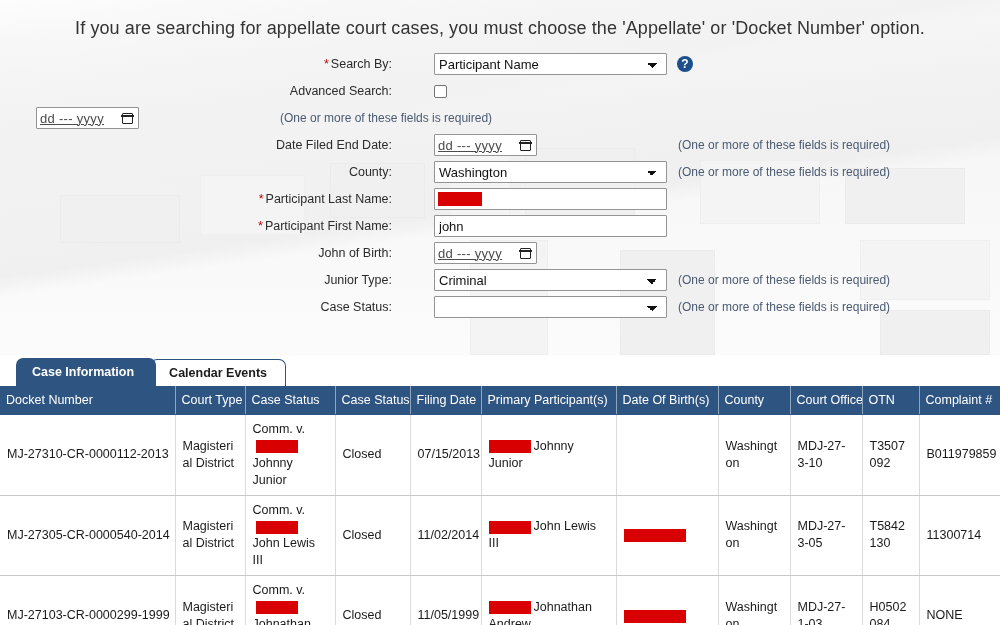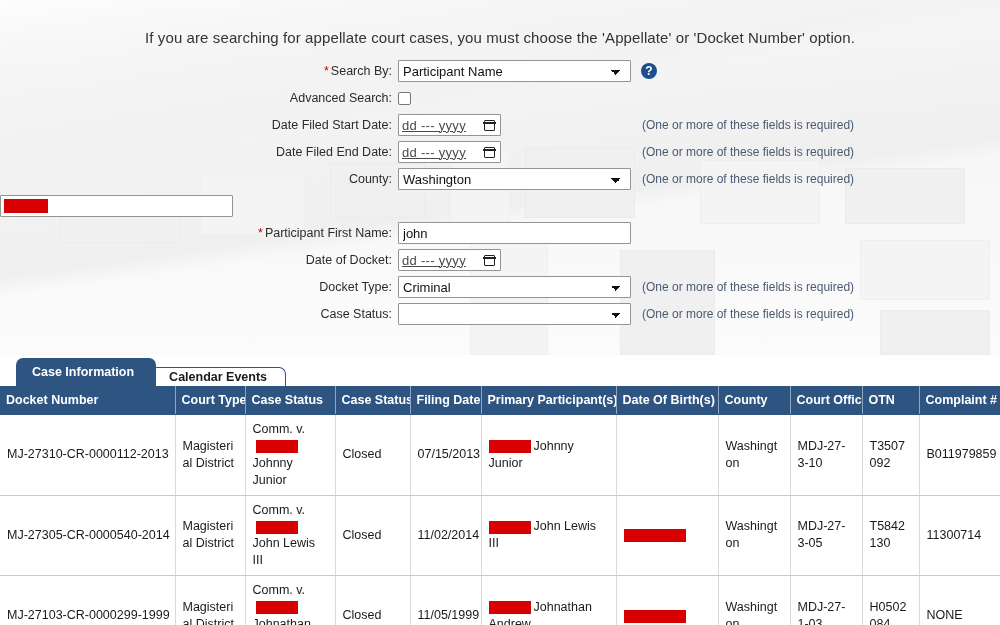--- a/index.html
+++ b/index.html
@@ -30,23 +30,23 @@
     position: absolute;
     background: #f0f0f0;
     border: 1px solid #ebebeb;
   }
   .bg-watermark .blk2 { background: #f4f4f4; border-color: #efefef; }
 
   
   .notice {
     position: relative; z-index: 2;
     text-align: center;
-    font-size: 15px;
+    font-size: 18px;
     color: #333;
-    padding-top: 29px;
+    padding-top: 18px;
     letter-spacing: 0.1px;
   }
   .form {
     position: relative; z-index: 2;
     margin-top: 12px;
   }
   .frow {
     display: flex;
     align-items: center;
     height: 26px;
@@ -54,21 +54,21 @@
   }
   .flabel {
     width: 398px;
     text-align: right;
     padding-right: 6px;
     font-size: 12.5px;
     color: #2b2b2b;
     white-space: nowrap;
   }
   .req { color: #c00000; font-size: 12.5px; padding-right: 2px; }
-  .fctl { width: 236px; display: flex; align-items: center; }
+  .fctl { width: 236px; display: flex; align-items: center; margin-left: 36px; }
   .hint {
     font-size: 12px;
     color: #4a5a72;
     padding-left: 8px;
     white-space: nowrap;
   }
   select.inp, input.inp {
     font-family: "Liberation Sans", sans-serif;
     font-size: 13px;
     color: #111;
@@ -163,38 +163,38 @@
     z-index: 2;
     padding-right: 22px;
   }
   .tab.inactive {
     background: #ffffff;
     color: #1b1b1b;
     border: 1px solid #2e5481;
     border-bottom: none;
     z-index: 1;
     padding: 0 18px;
-    height: 19px;
+    height: 27px;
   }
 
   
   .tbl-wrap {
     position: absolute; left: 0; top: 386px; width: 1000px;
     z-index: 2;
   }
   table.grid {
     width: 1011px;
     border-collapse: collapse;
     font-size: 12.5px;
     table-layout: fixed;
   }
   table.grid thead th {
     background: #2e5481;
     color: #ffffff;
-    font-weight: bold;
+    font-weight: normal;
     font-size: 12.5px;
     text-align: left;
     padding: 7px 6px;
     border-right: 1px solid #8fa6c0;
     border-bottom: 1px solid #2e5481;
     white-space: nowrap;
     overflow: hidden;
   }
   table.grid tbody td {
     border-bottom: 1px solid #c9c9c9;
@@ -244,21 +244,20 @@
     </div>
 
     <div class="frow">
       <div class="flabel">Advanced Search:</div>
       <div class="fctl">
         <span class="chk"></span>
       </div>
     </div>
 
     <div class="frow">
-      <div class="flabel">Date Filed Start Date:</div>
       <div class="fctl">
         <span class="datebox">
           <span class="dtxt">dd --- yyyy</span>
           <span class="cal-ico"></span>
         </span>
       </div>
       <div class="hint">(One or more of these fields is required)</div>
     </div>
 
     <div class="frow">
@@ -276,47 +275,50 @@
       <div class="flabel">County:</div>
       <div class="fctl">
         <select class="inp">
           <option>Washington</option>
         </select>
       </div>
       <div class="hint">(One or more of these fields is required)</div>
     </div>
 
     <div class="frow">
+      <div class="flabel">
+        <span class="req">*</span><span>Participant Last Name:</span>
+      </div>
       <div class="fctl" style="position:relative;">
         <input class="inp" type="text" value="" style="">
         <span class="redact" style="position:absolute; left:4px; top:4px; width:44px; height:14px;"></span>
       </div>
     </div>
 
     <div class="frow">
       <div class="flabel">
         <span class="req">*</span><span>Participant First Name:</span>
       </div>
       <div class="fctl">
         <input class="inp" type="text" value="john" style="">
       </div>
     </div>
 
     <div class="frow">
-      <div class="flabel">Date of Docket:</div>
+      <div class="flabel">John of Birth:</div>
       <div class="fctl">
         <span class="datebox">
           <span class="dtxt">dd --- yyyy</span>
           <span class="cal-ico"></span>
         </span>
       </div>
     </div>
 
     <div class="frow">
-      <div class="flabel">Docket Type:</div>
+      <div class="flabel">Junior Type:</div>
       <div class="fctl">
         <select class="inp">
           <option>Criminal</option>
         </select>
       </div>
       <div class="hint">(One or more of these fields is required)</div>
     </div>
 
     <div class="frow">
       <div class="flabel">Case Status:</div>

